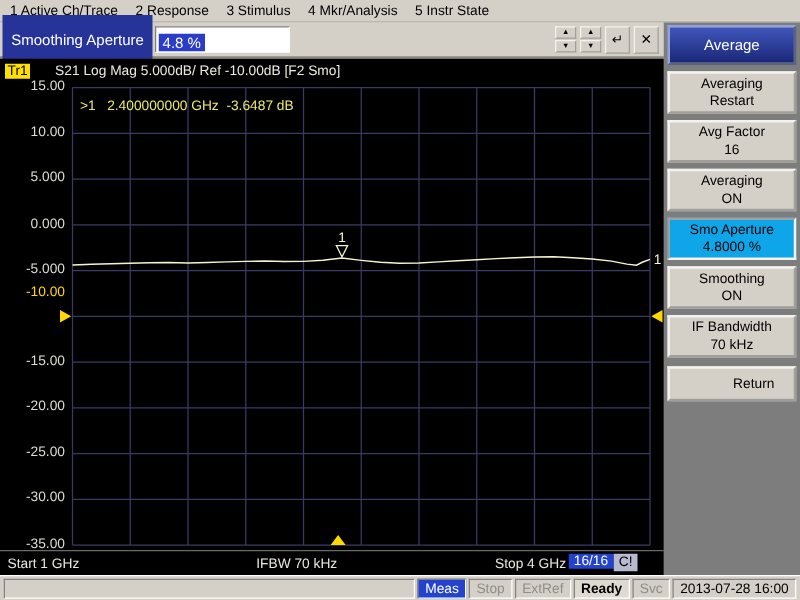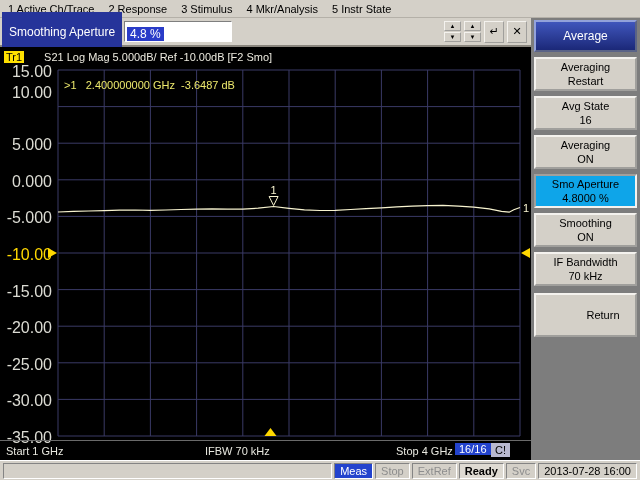--- a/index.html
+++ b/index.html
@@ -31,41 +31,41 @@
     font-size:11px; color:#000; padding:0; cursor:default; }
   
   .plot { flex:1; background:#000; position:relative; min-height:0; }
   #plot-svg { position:absolute; left:0; top:0; }
   .trace-header { position:absolute; top:4px; left:4px; display:flex; align-items:center;
     gap:20px; font-size:11px; z-index:2; }
   .tr1-badge { background:#ffe000; color:#000; padding:0 2px; }
   .trace-settings { color:#eceadf; white-space:pre; }
   .marker-readout { position:absolute; top:32px; left:64px; color:#ece86c; font-size:11px;
     white-space:pre; z-index:2; }
-  .y-label { position:absolute; left:0; width:52px; text-align:right; font-size:16px;
+  .y-label { position:absolute; left:0; width:52px; text-align:right; font-size:11px;
     color:#dcdcd4; z-index:2; }
   .y-label.ref { color:#ffd800; }
   .plot-footer { position:absolute; left:0; right:0; bottom:0; height:20px;
     border-top:1px solid #6a6a6a; font-size:11px; color:#e8e8e0; z-index:2; }
   .pf-start { position:absolute; left:6px; top:4px; }
   .pf-ifbw { position:absolute; left:205px; top:4px; }
   .pf-stop { position:absolute; left:396px; top:4px; }
   .pf-avg { position:absolute; left:455px; top:2px; background:#2343cd; color:#fff; padding:0 4px; }
   .pf-cal { position:absolute; left:491px; top:2px; background:#b9b9cf; color:#000; padding:1px 4px; }
   
   .softkeys { flex:1; background:#7d7d7d; display:flex; flex-direction:column; padding:2px 3px 0; }
   .softkey-title { height:32px; flex:none; background:linear-gradient(#4056bc,#1b2878);
     border:2px outset #93a2da; color:#fff; font-size:12px;
     display:flex; align-items:center; justify-content:center; }
   .softkey { margin-top:5px; height:34px; flex:none; background:#d4d0c8;
     border:2px outset #f4f2ee; font-size:11px; color:#000; line-height:1.3;
     display:flex; flex-direction:column; align-items:center; justify-content:center;
     font-family:inherit; cursor:default; }
   .softkey.active { border-style:inset; background:#0ea5e9; }
-  .softkey.single { height:44px; margin-top:7px;padding-left:35px; }
+  .softkey.single { height:28px; margin-top:7px;padding-left:35px; }
   
   .status-bar { height:20px; flex:none; background:#d4d0c8; border-top:1px solid #fff;
     display:flex; align-items:center; gap:2px; padding:0 3px; font-size:11px; }
   .sb-seg { height:16px; display:flex; align-items:center; padding:0 5px;
     border:1px solid; border-color:#848484 #fff #fff #848484; color:#000; white-space:nowrap; }
   .sb-seg.fill { flex:1; }
   .sb-seg.blue { background:#2343cd; color:#fff; }
   .sb-seg.dim { color:#8d8d8d; }
   .sb-seg.ready { background:#dedad2; font-weight:bold; }
   .sb-seg.datetime { min-width:98px; justify-content:center; }
@@ -106,25 +106,25 @@
       </div>
 
       <div class="plot">
         <div class="trace-header">
           <span class="tr1-badge">Tr1</span>
           <span class="trace-settings">S21 Log Mag 5.000dB/ Ref -10.00dB [F2 Smo]</span>
         </div>
         <div class="marker-readout">&gt;1   2.400000000 GHz  -3.6487 dB</div>
 
         <span class="y-label" style="top:16px">15.00</span>
-        <span class="y-label" style="top:37px">10.00</span>
+        <span class="y-label" style="top:53px">10.00</span>
         <span class="y-label" style="top:89px">5.000</span>
         <span class="y-label" style="top:126px">0.000</span>
         <span class="y-label" style="top:162px">-5.000</span>
-        <span class="y-label ref" style="top:199px">-10.00</span>
+        <span class="y-label ref" style="top:181px">-10.00</span>
         <span class="y-label" style="top:236px">-15.00</span>
         <span class="y-label" style="top:272px">-20.00</span>
         <span class="y-label" style="top:309px">-25.00</span>
         <span class="y-label" style="top:345px">-30.00</span>
         <span class="y-label" style="top:382px">-35.00</span>
 
         <svg id="plot-svg" width="531" height="413">
             <line x1="58.0" y1="23" x2="58.0" y2="389" stroke="#3a3a66"></line>
             <line x1="58" y1="23.0" x2="520" y2="23.0" stroke="#3a3a66"></line>
             <line x1="104.2" y1="23" x2="104.2" y2="389" stroke="#3a3a66"></line>
@@ -166,21 +166,21 @@
       </div>
     </div>
 
     <div class="softkeys">
       <div class="softkey-title">Average</div>
       <button class="softkey">
         <span>Averaging</span>
         <span>Restart</span>
       </button>
       <button class="softkey">
-        <span>Avg State</span>
+        <span>Avg Factor</span>
         <span>16</span>
       </button>
       <button class="softkey">
         <span>Averaging</span>
         <span>ON</span>
       </button>
       <button class="softkey active">
         <span>Smo Aperture</span>
         <span>4.8000 %</span>
       </button>

